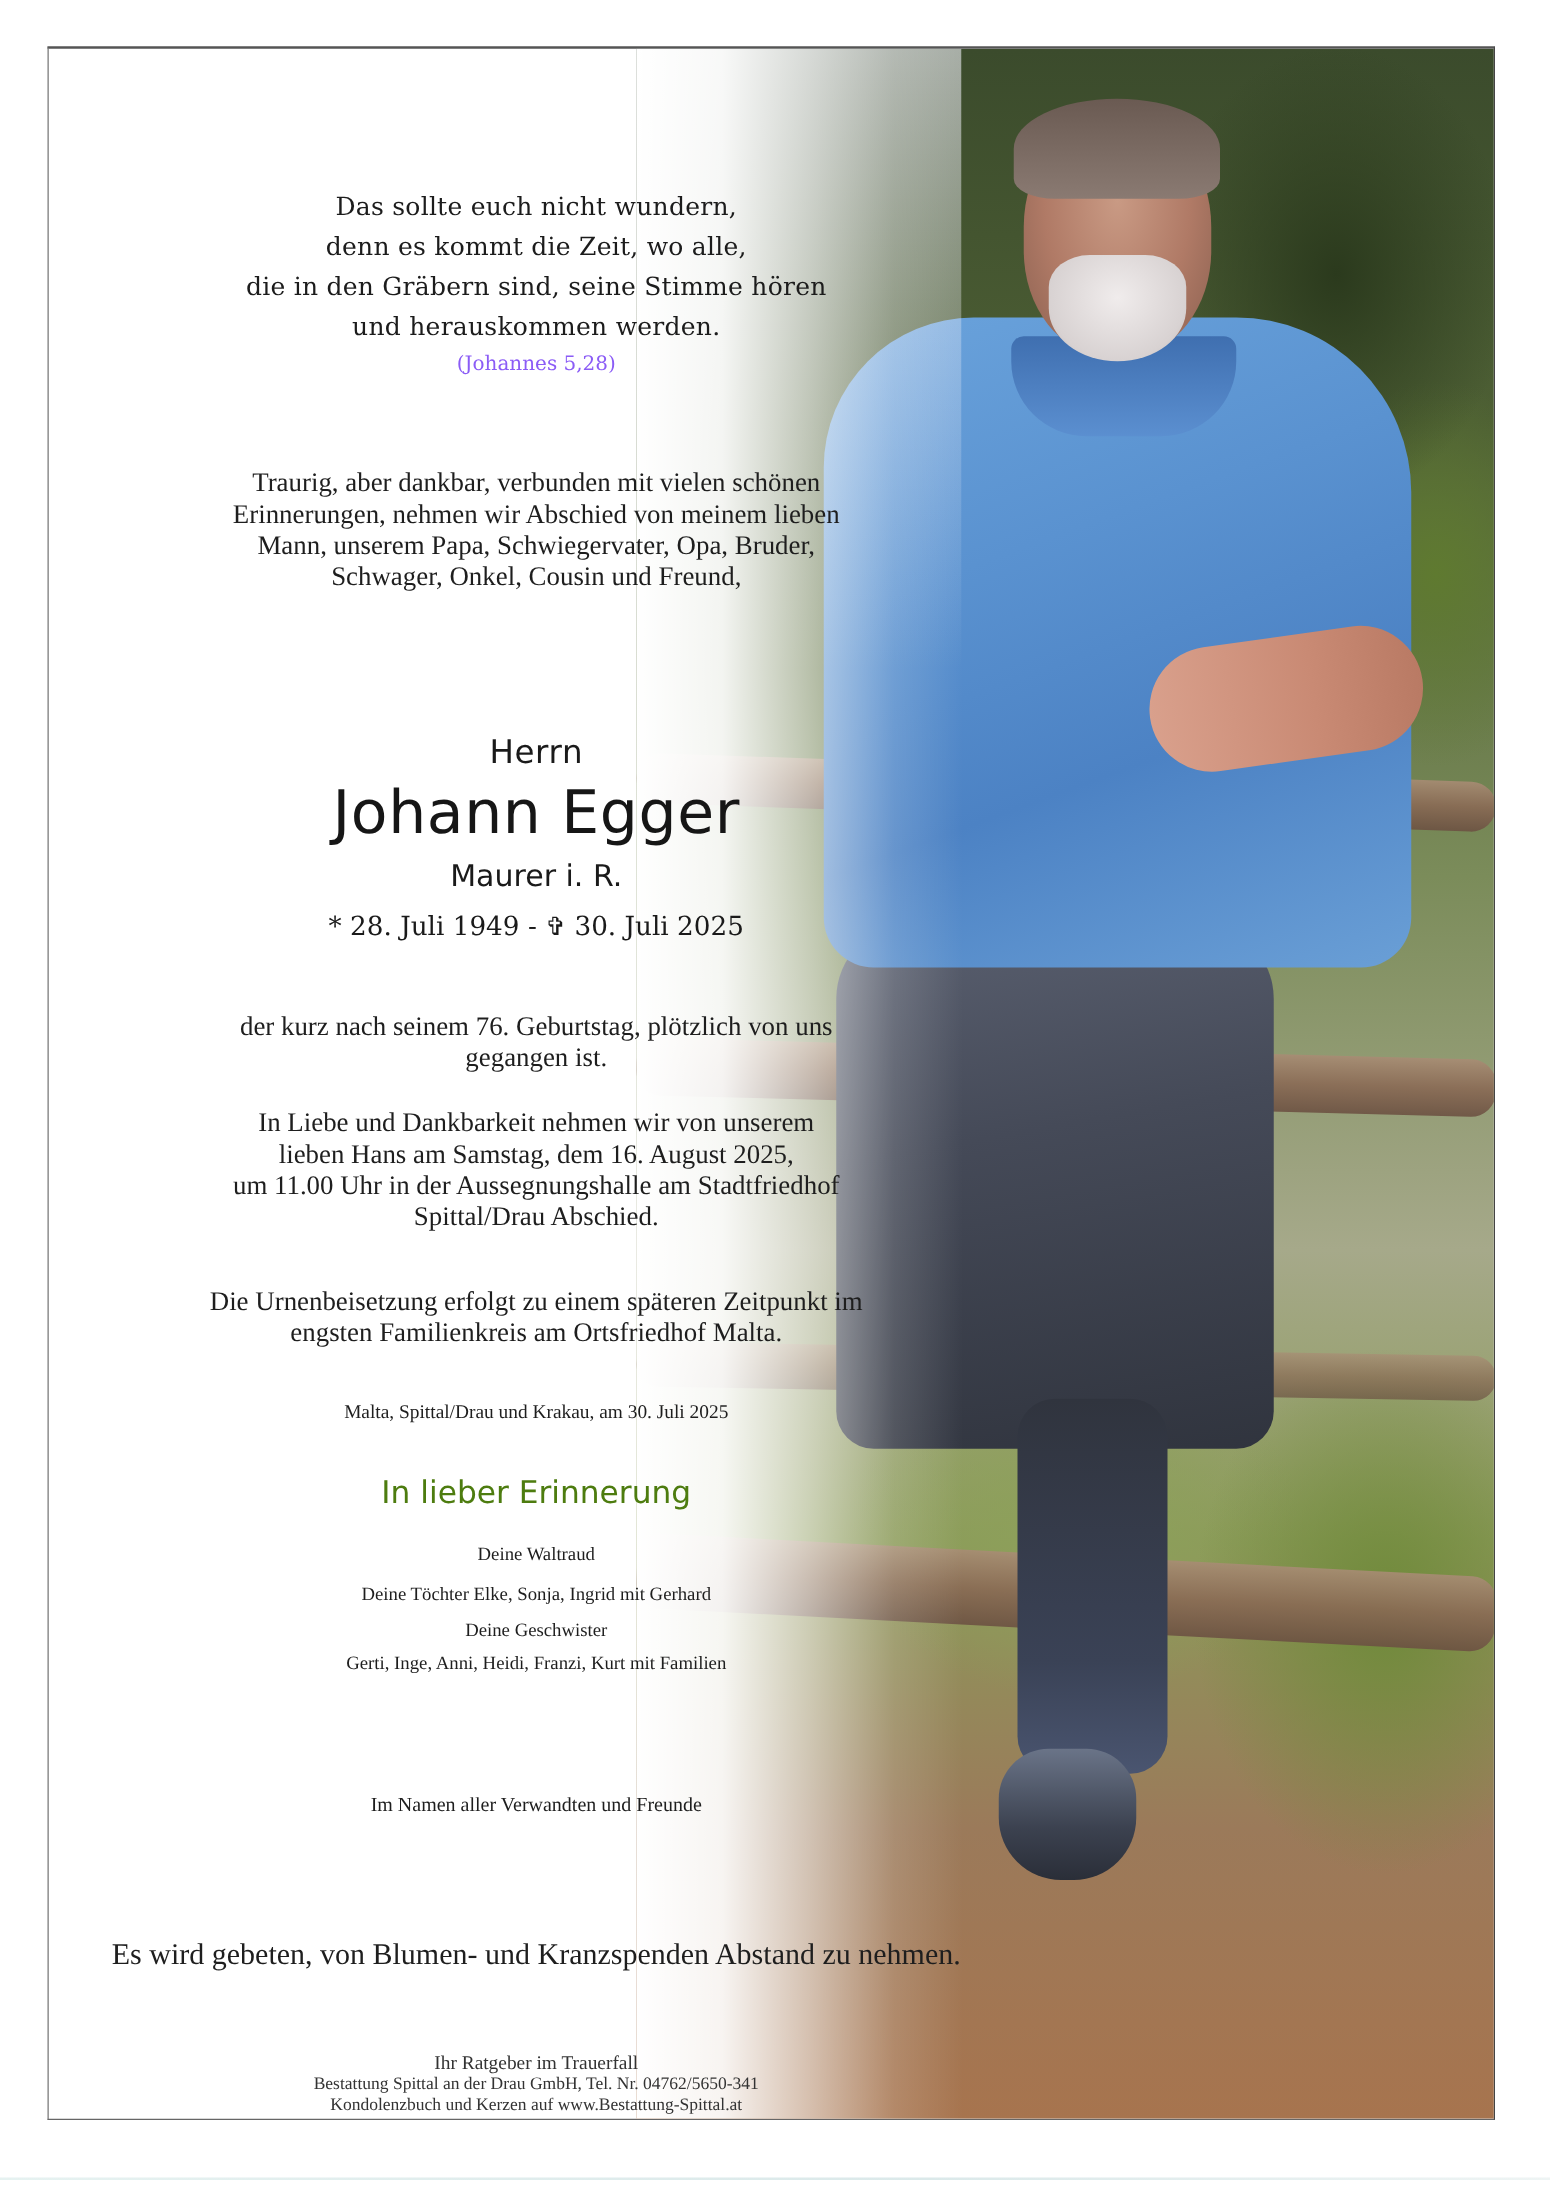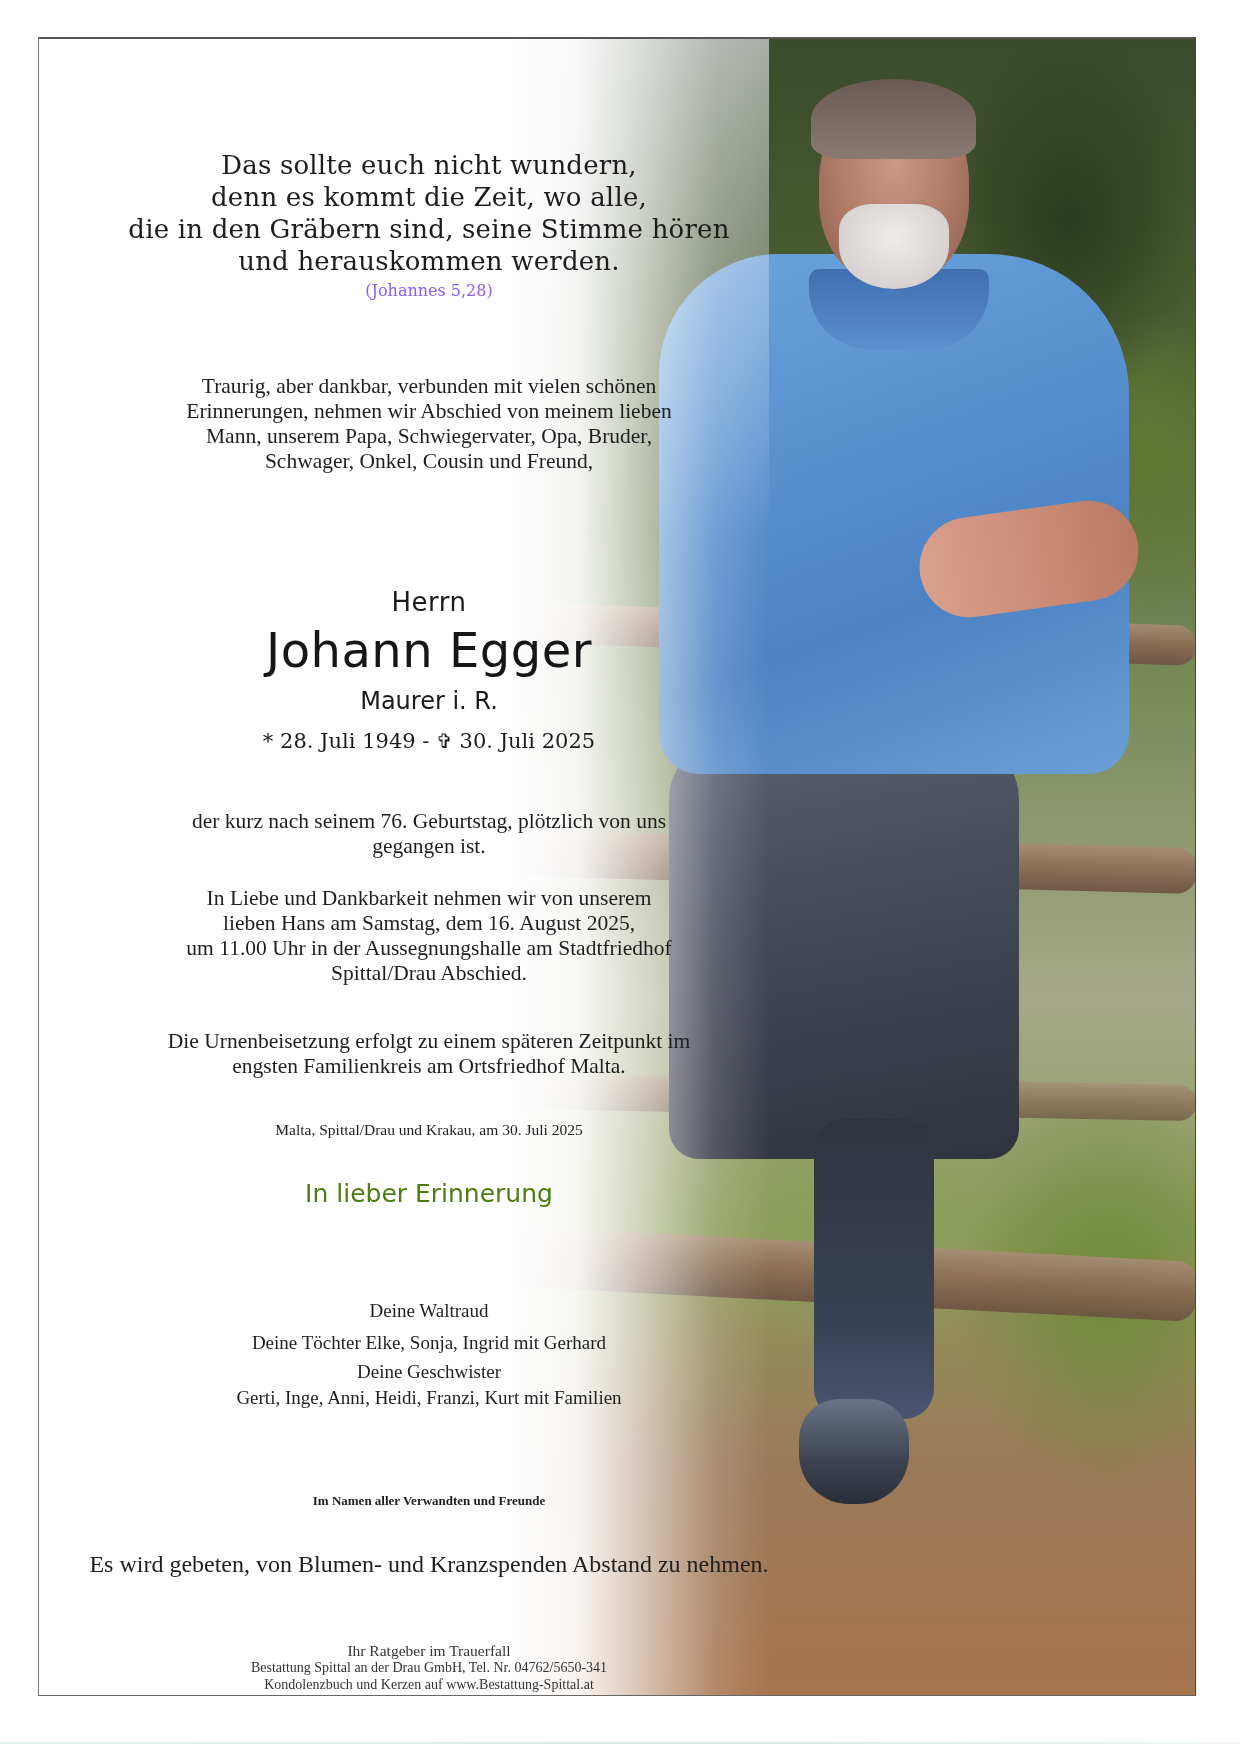--- a/index.html
+++ b/index.html
@@ -129,21 +129,21 @@
       top: 0;
       width: 700px;
       height: 100%;
       text-align: center;
     }
     .block { position: absolute; left: 0; width: 700px; text-align: center; }
 
     .verse {
       top: 110px;
       font-family: "DejaVu Serif", serif;
-      font-size: 26px;
+      font-size: 20px;
       line-height: 32px;
       color: #1c1c1c;
       letter-spacing: 0.2px;
     }
     .verse-ref {
       top: 242px;
       font-family: "DejaVu Serif", serif;
       font-size: 16px;
       color: #8b5cf6;
     }
@@ -199,29 +199,28 @@
       top: 1082px;
       font-size: 15.5px;
     }
     .memory-heading {
       top: 1140px;
       font-family: "DejaVu Sans", sans-serif;
       font-size: 25px;
       color: #4d7c0f;
     }
     .mourners {
-      top: 1256px;
-      font-size: 19px;
+      top: 1189px;
+      font-size: 15px;
     }
     .mourners .m-line { line-height: 32px; }
     .mourners .m-line.tight { line-height: 26px; }
     .on-behalf {
-      top: 1454px;
-      font-size: 13px;
-      font-weight: bold;
+      top: 1397px;
+      font-size: 16px;
     }
     .flowers {
       top: 1512px;
       font-size: 24px;
     }
     .footer {
       top: 1603px;
       font-size: 15px;
       line-height: 17px;
       color: #333;

